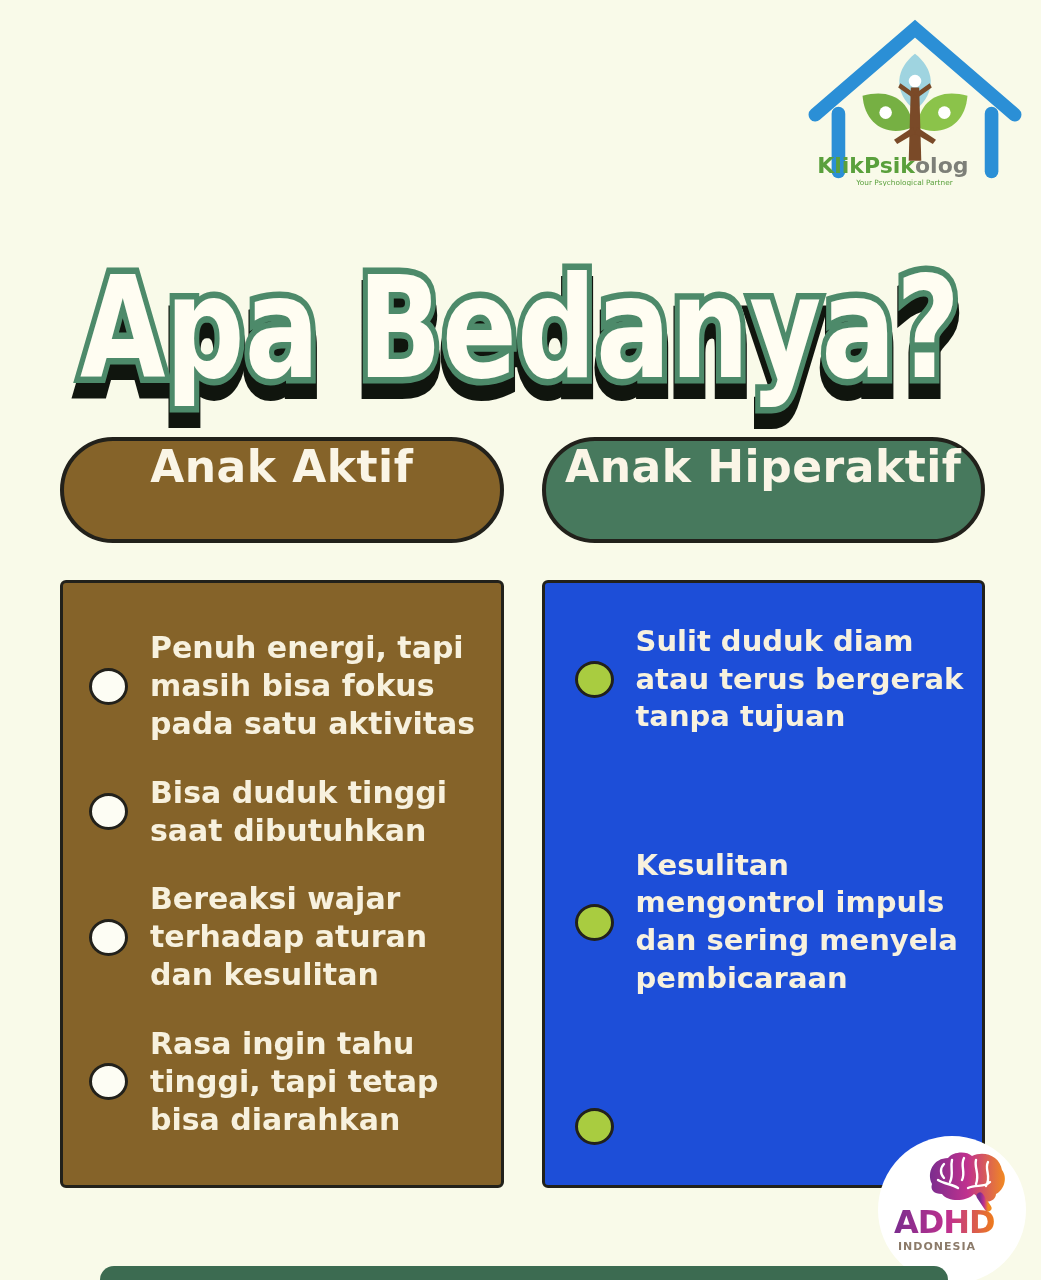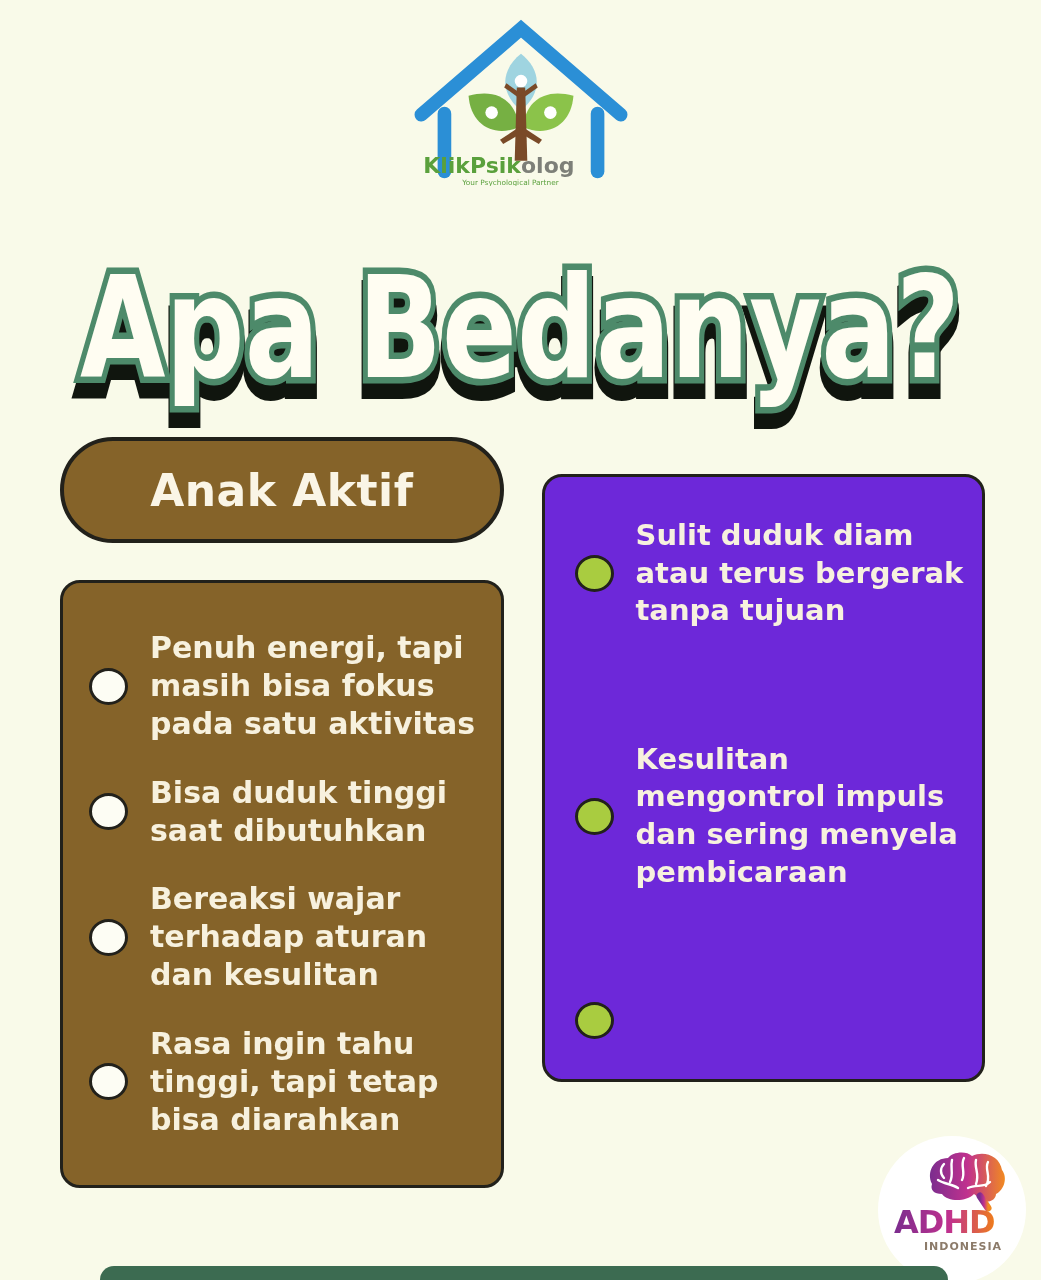--- a/index.html
+++ b/index.html
@@ -8,21 +8,21 @@
     width:1041px;height:1280px;
     margin:0 auto;
     background:#f9fae9;
     overflow:hidden;
     font-family:"DejaVu Sans", sans-serif;
   }
 
   
   .brand{
     position:absolute;top:14px;left:0;right:0;
-    display:flex;flex-direction:column;align-items:center;
+    display:flex;flex-direction:column;align-items:flex-end;
   }
   .brand svg{display:block;}
 
   
   .title-wrap{position:absolute;top:219px;left:0;width:1041px;height:210px;}
   .title-wrap svg{display:block;width:1041px;height:210px;}
   .title-shadow{
     font-family:"DejaVu Sans", sans-serif;
     font-weight:bold;
     fill:#10150e;stroke:#10150e;stroke-width:16;
@@ -36,37 +36,37 @@
 
   
   .content{
     position:absolute;top:437px;left:0;width:1041px;
     padding:0 56px 0 60px;box-sizing:border-box;
     display:grid;grid-template-columns:1fr 1fr;column-gap:38px;
   }
   .pill{
     height:106px;border-radius:60px;
     border:4px solid #22211b;
-    display:flex;align-items:center;justify-content:center;
+    display:flex;justify-content:center;
     color:#faf5e6;font-weight:bold;font-size:44px;
     box-sizing:border-box;
     letter-spacing:0.5px;
   }
   .pill.brown{background:#856329;}
   .pill.green{background:#47795d;}
 
   .box{
-    margin-top:37px;height:608px;border-radius:20px;
+    margin-top:37px;height:608px;border-radius:6px;
     border:3px solid #22211b;
     box-sizing:border-box;
     display:flex;flex-direction:column;justify-content:space-between;
     padding:46px 20px 46px 26px;
   }
   .box.brown{background:#856329;}
-  .box.green{background:#6d28d9;padding:40px 14px 40px 30px;}
+  .box.green{background:#1d4ed8;padding:40px 14px 40px 30px;}
 
   .item{display:flex;align-items:center;gap:22px;}
   .bullet{
     flex:0 0 auto;width:39px;height:37px;border-radius:50%;
     border:3px solid #22211b;box-sizing:border-box;
   }
   .box.brown .bullet{background:#fdfdf4;}
   .box.green .bullet{background:#a9cc40;}
   .item-text{
     color:#f7f1de;font-weight:bold;font-size:30px;line-height:1.27;
@@ -82,21 +82,21 @@
   }
   .adhd-badge svg.brain{margin-top:14px;margin-left:26px;display:block;}
   .adhd-org{
     margin-top:-6px;align-self:flex-start;margin-left:16px;
     font-weight:bold;font-size:32px;line-height:1;
     background:linear-gradient(90deg,#7b2d8e 0%,#c0318e 55%,#ef7d1a 100%);
     -webkit-background-clip:text;background-clip:text;color:transparent;
     letter-spacing:-1px;
   }
   .adhd-sub{
-    align-self:flex-start;margin-left:46px;margin-top:2px;
+    align-self:flex-start;margin-left:20px;margin-top:2px;
     font-size:11px;font-weight:bold;color:#8c7b6a;letter-spacing:1px;
   }
 
   
   .bottom-bar{
     position:absolute;left:100px;bottom:-14px;width:848px;height:28px;
     background:#3c6b51;border-radius:14px;
   }
 </style>
 </head>
@@ -157,20 +157,23 @@
           <span class="item-text">Bereaksi wajar terhadap aturan dan kesulitan</span>
         </div>
         <div class="item">
           <span class="bullet"></span>
           <span class="item-text">Rasa ingin tahu tinggi, tapi tetap bisa diarahkan</span>
         </div>
       </div>
     </div>
 
     <div>
+      <div class="pill green">
+        <span>Anak Hiperaktif</span>
+      </div>
       <div class="box green">
         <div class="item">
           <span class="bullet"></span>
           <span class="item-text">Sulit duduk diam atau terus bergerak tanpa tujuan</span>
         </div>
         <div class="item">
           <span class="bullet"></span>
           <span class="item-text">Kesulitan mengontrol impuls dan sering menyela pembicaraan</span>
         </div>
         <div class="item">

